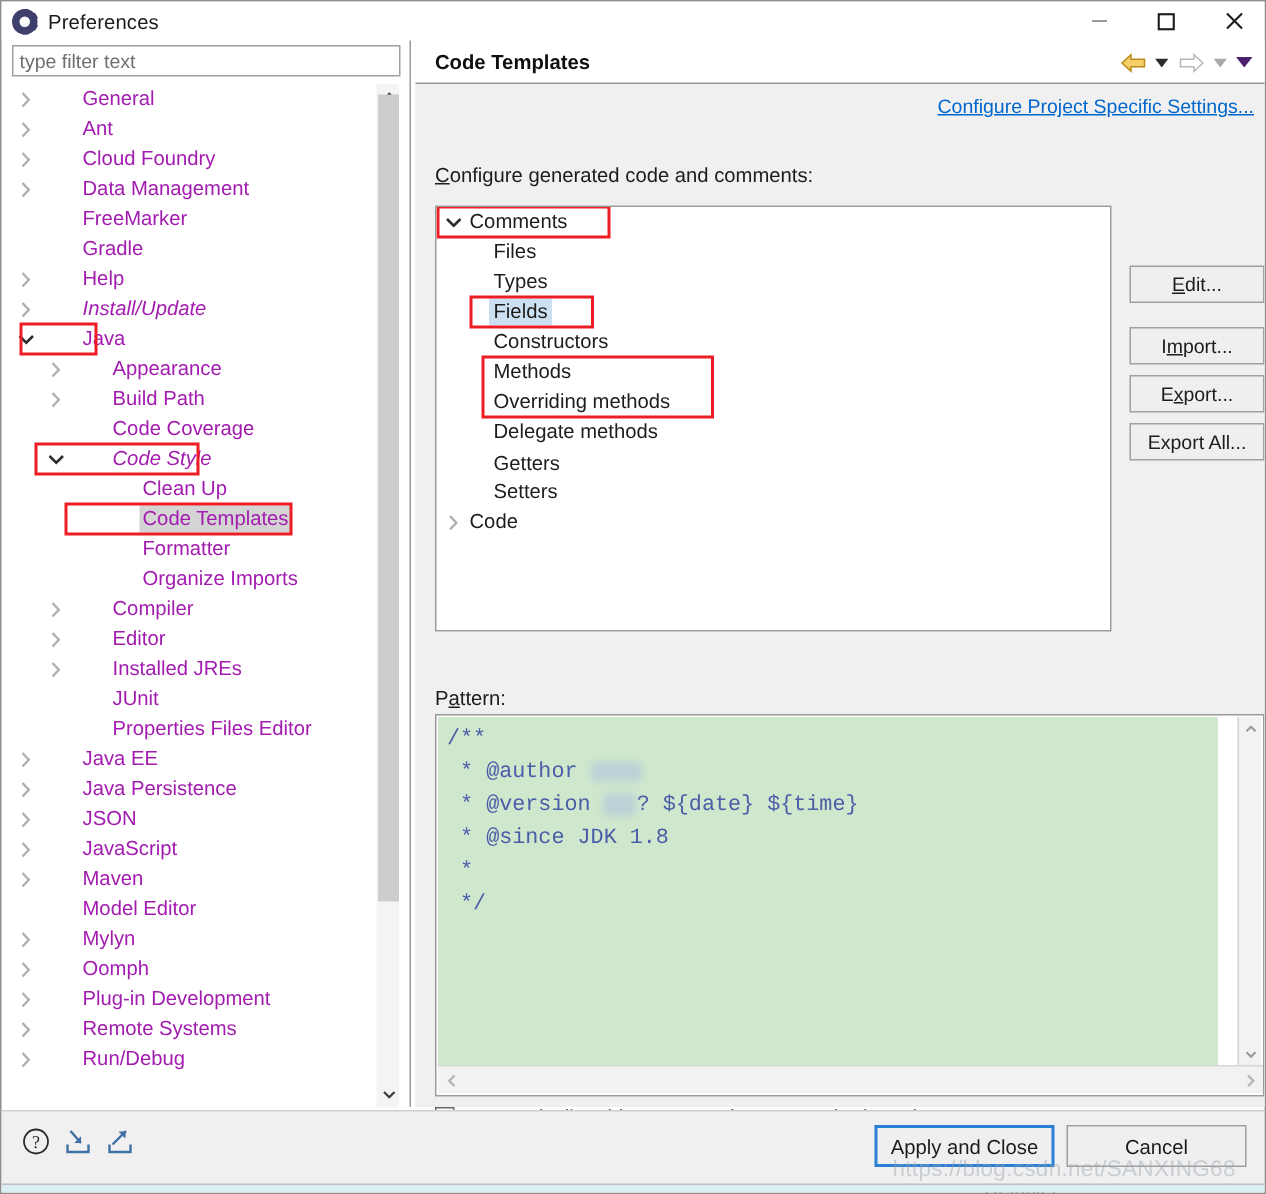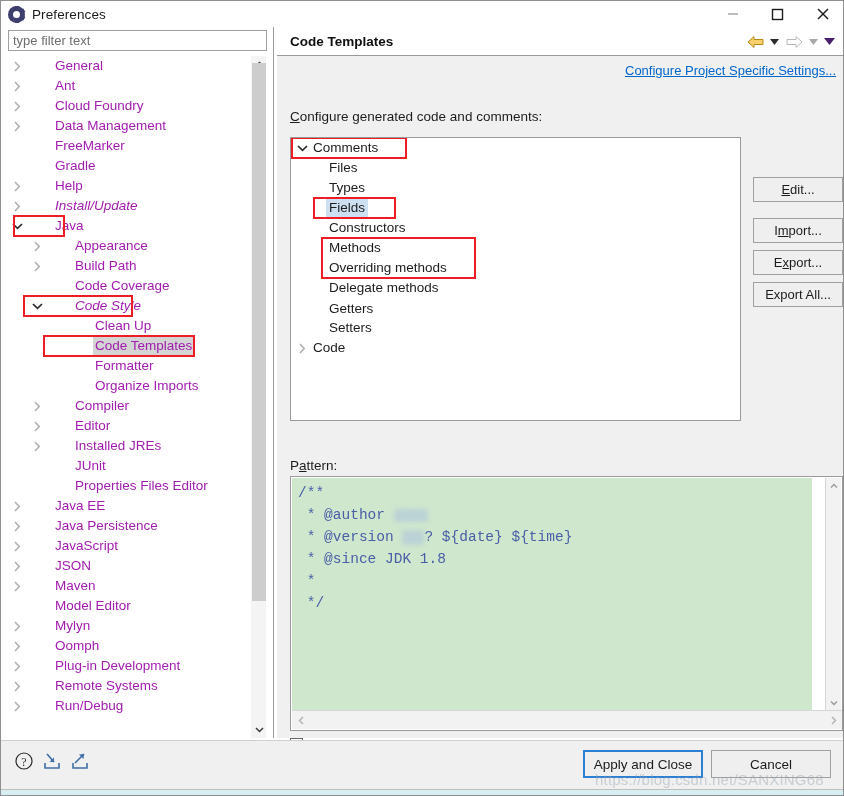--- a/index.html
+++ b/index.html
@@ -546,29 +546,29 @@
             </svg>
           </span>
           <span class="tree-label">Java Persistence</span>
         </div>
         <div class="tree-row" style="padding-left: 4px;">
           <span class="tw">
             <svg width="8" height="11">
               <polyline points="2,1 6.2,5.5 2,10" fill="none" stroke="#b0b0b0" stroke-width="1.6"></polyline>
             </svg>
           </span>
+          <span class="tree-label">JSON</span>
+        </div>
+        <div class="tree-row" style="padding-left: 4px;">
+          <span class="tw">
+            <svg width="8" height="11">
+              <polyline points="2,1 6.2,5.5 2,10" fill="none" stroke="#b0b0b0" stroke-width="1.6"></polyline>
+            </svg>
+          </span>
           <span class="tree-label">JavaScript</span>
-        </div>
-        <div class="tree-row" style="padding-left: 4px;">
-          <span class="tw">
-            <svg width="8" height="11">
-              <polyline points="2,1 6.2,5.5 2,10" fill="none" stroke="#b0b0b0" stroke-width="1.6"></polyline>
-            </svg>
-          </span>
-          <span class="tree-label">JSON</span>
         </div>
         <div class="tree-row" style="padding-left: 4px;">
           <span class="tw">
             <svg width="8" height="11">
               <polyline points="2,1 6.2,5.5 2,10" fill="none" stroke="#b0b0b0" stroke-width="1.6"></polyline>
             </svg>
           </span>
           <span class="tree-label">Maven</span>
         </div>
         <div class="tree-row" style="padding-left: 4px;">

